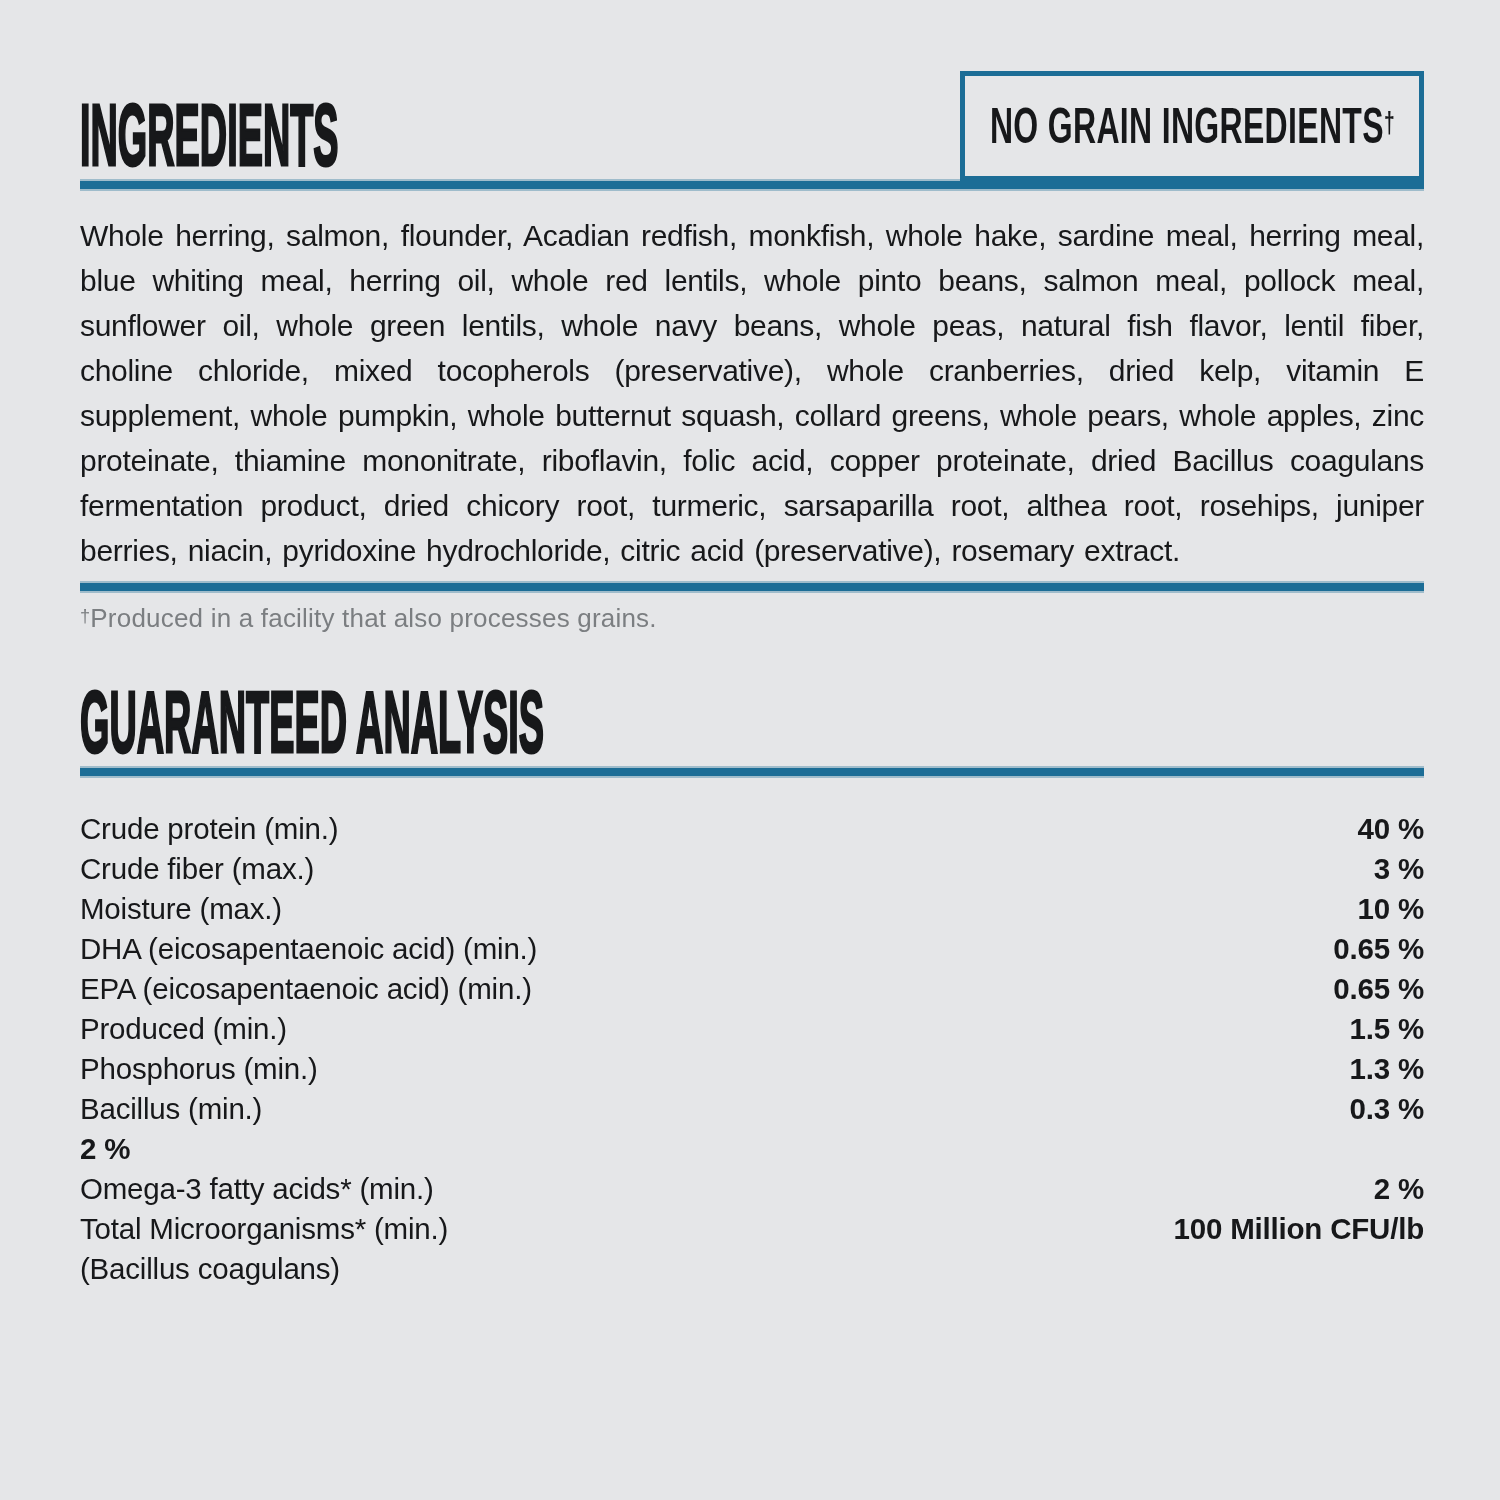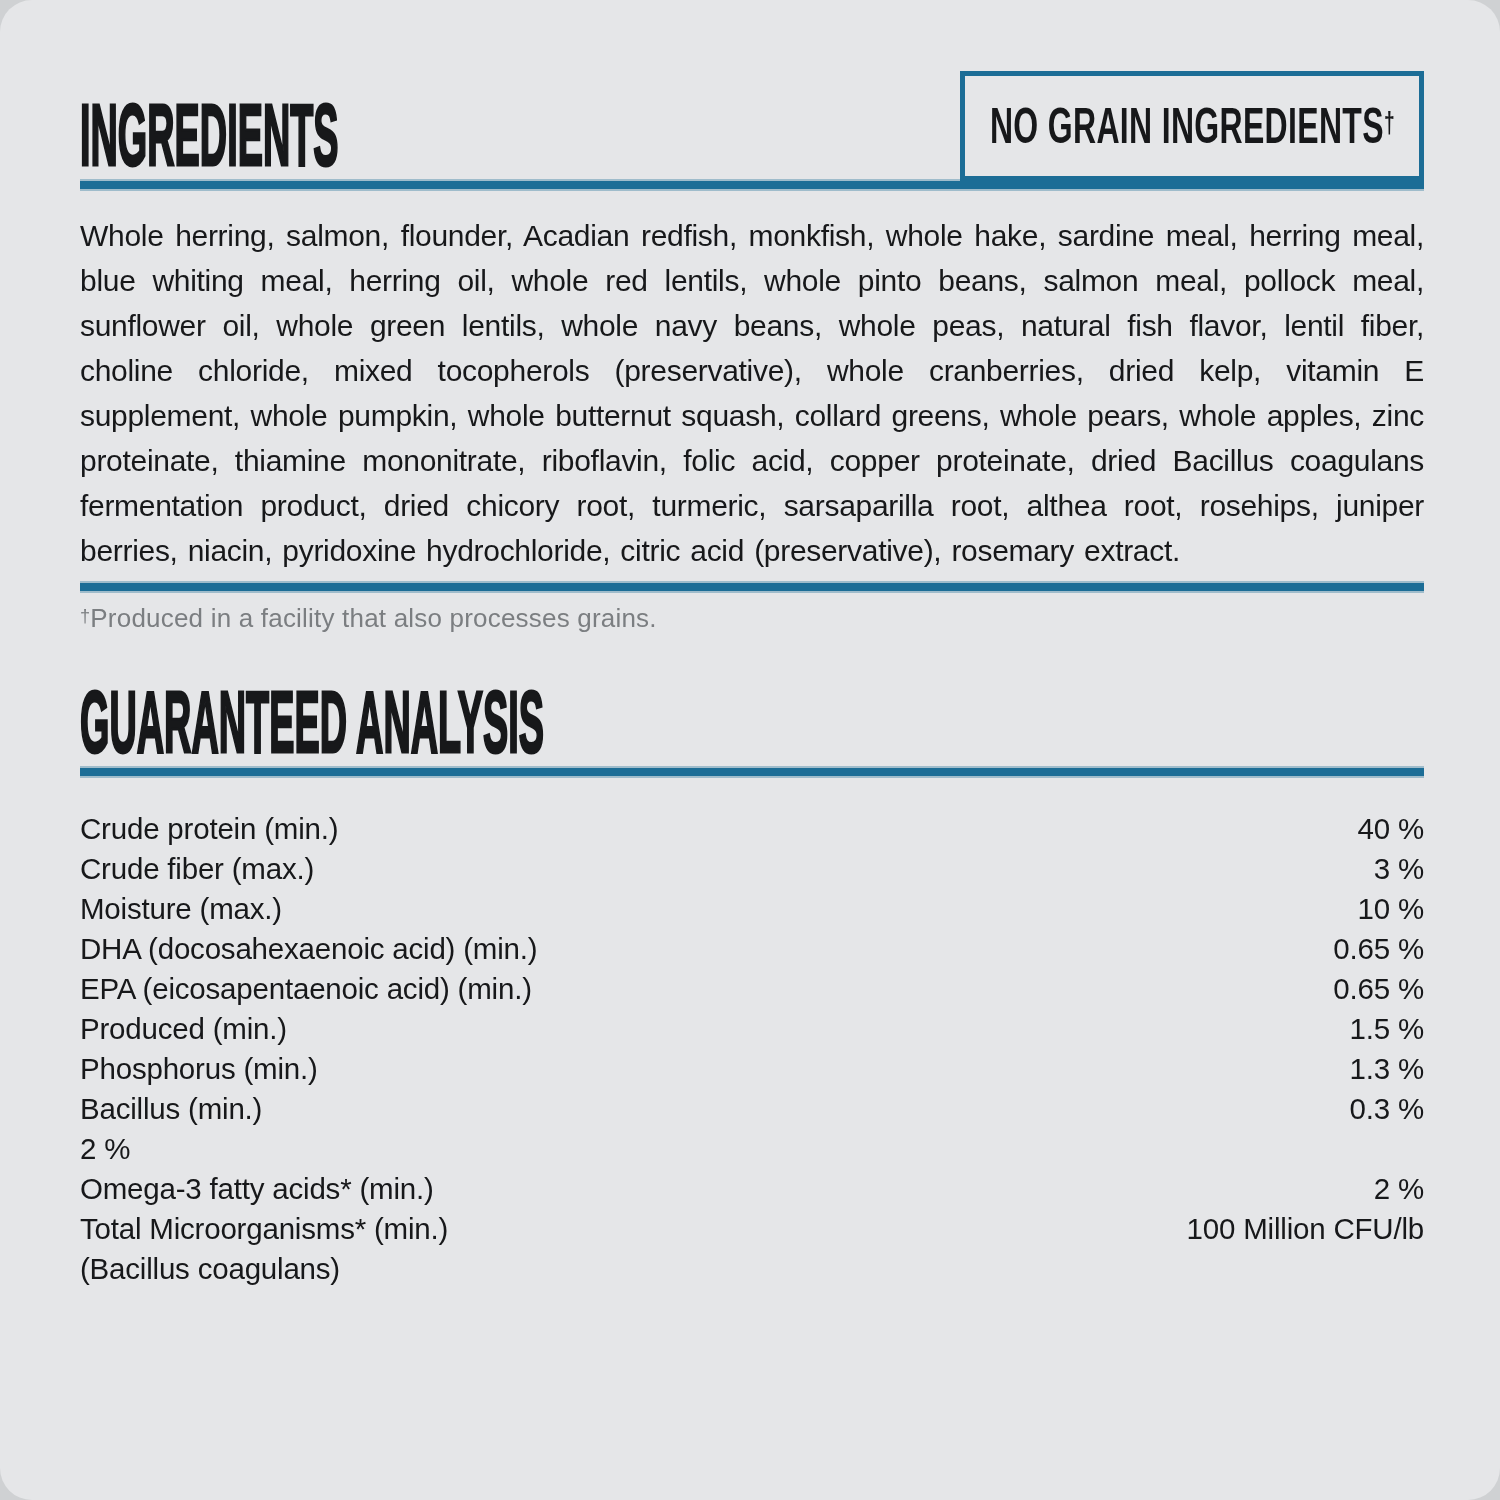--- a/index.html
+++ b/index.html
@@ -11,21 +11,20 @@
   html,body{margin:0;padding:0;}
   body{background:#cfd1d3;font-family:"Liberation Sans","DejaVu Sans",sans-serif;}
   .page{
     width:1500px;height:1500px;
     background:var(--bg);
     box-sizing:border-box;
     padding:95px 76px 0 80px;
     position:relative;
     overflow:hidden;
     color:var(--ink);
-    border-radius:32px;
   }
   
   .big-title{
     font-size:88px;
     line-height:80px;
     font-weight:700;
     letter-spacing:0px;
     color:var(--ink);
     -webkit-text-stroke:3px var(--ink);
     transform:scaleX(0.43);
@@ -84,21 +83,21 @@
   .ga-row{
     display:flex;
     justify-content:space-between;
     align-items:baseline;
     height:40px;
     font-size:29.5px;
     letter-spacing:-0.2px;
     color:var(--ink);
   }
   .ga-label{white-space:nowrap;}
-  .ga-value{white-space:nowrap;text-align:center;}
+  .ga-value{white-space:nowrap;text-align:center;font-weight:bold;}
 </style>
 </head>
 <body>
 
 <div class="page">
 
   <div class="section-head">
     <span class="big-title">INGREDIENTS</span>
     <div class="head-gap"></div>
     <hr class="rule">
@@ -129,21 +128,21 @@
       <span class="ga-label">Crude fiber (max.)</span>
       <span class="ga-value">3 %</span>
     </div>
 
     <div class="ga-row">
       <span class="ga-label">Moisture (max.)</span>
       <span class="ga-value">10 %</span>
     </div>
 
     <div class="ga-row">
-      <span class="ga-label">DHA (docosahexaenoic acid) (min.)</span>
+      <span class="ga-label">DHA (eicosapentaenoic acid) (min.)</span>
       <span class="ga-value">0.65 %</span>
     </div>
 
     <div class="ga-row">
       <span class="ga-label">EPA (eicosapentaenoic acid) (min.)</span>
       <span class="ga-value">0.65 %</span>
     </div>
 
     <div class="ga-row">
       <span class="ga-label">Produced (min.)</span>

